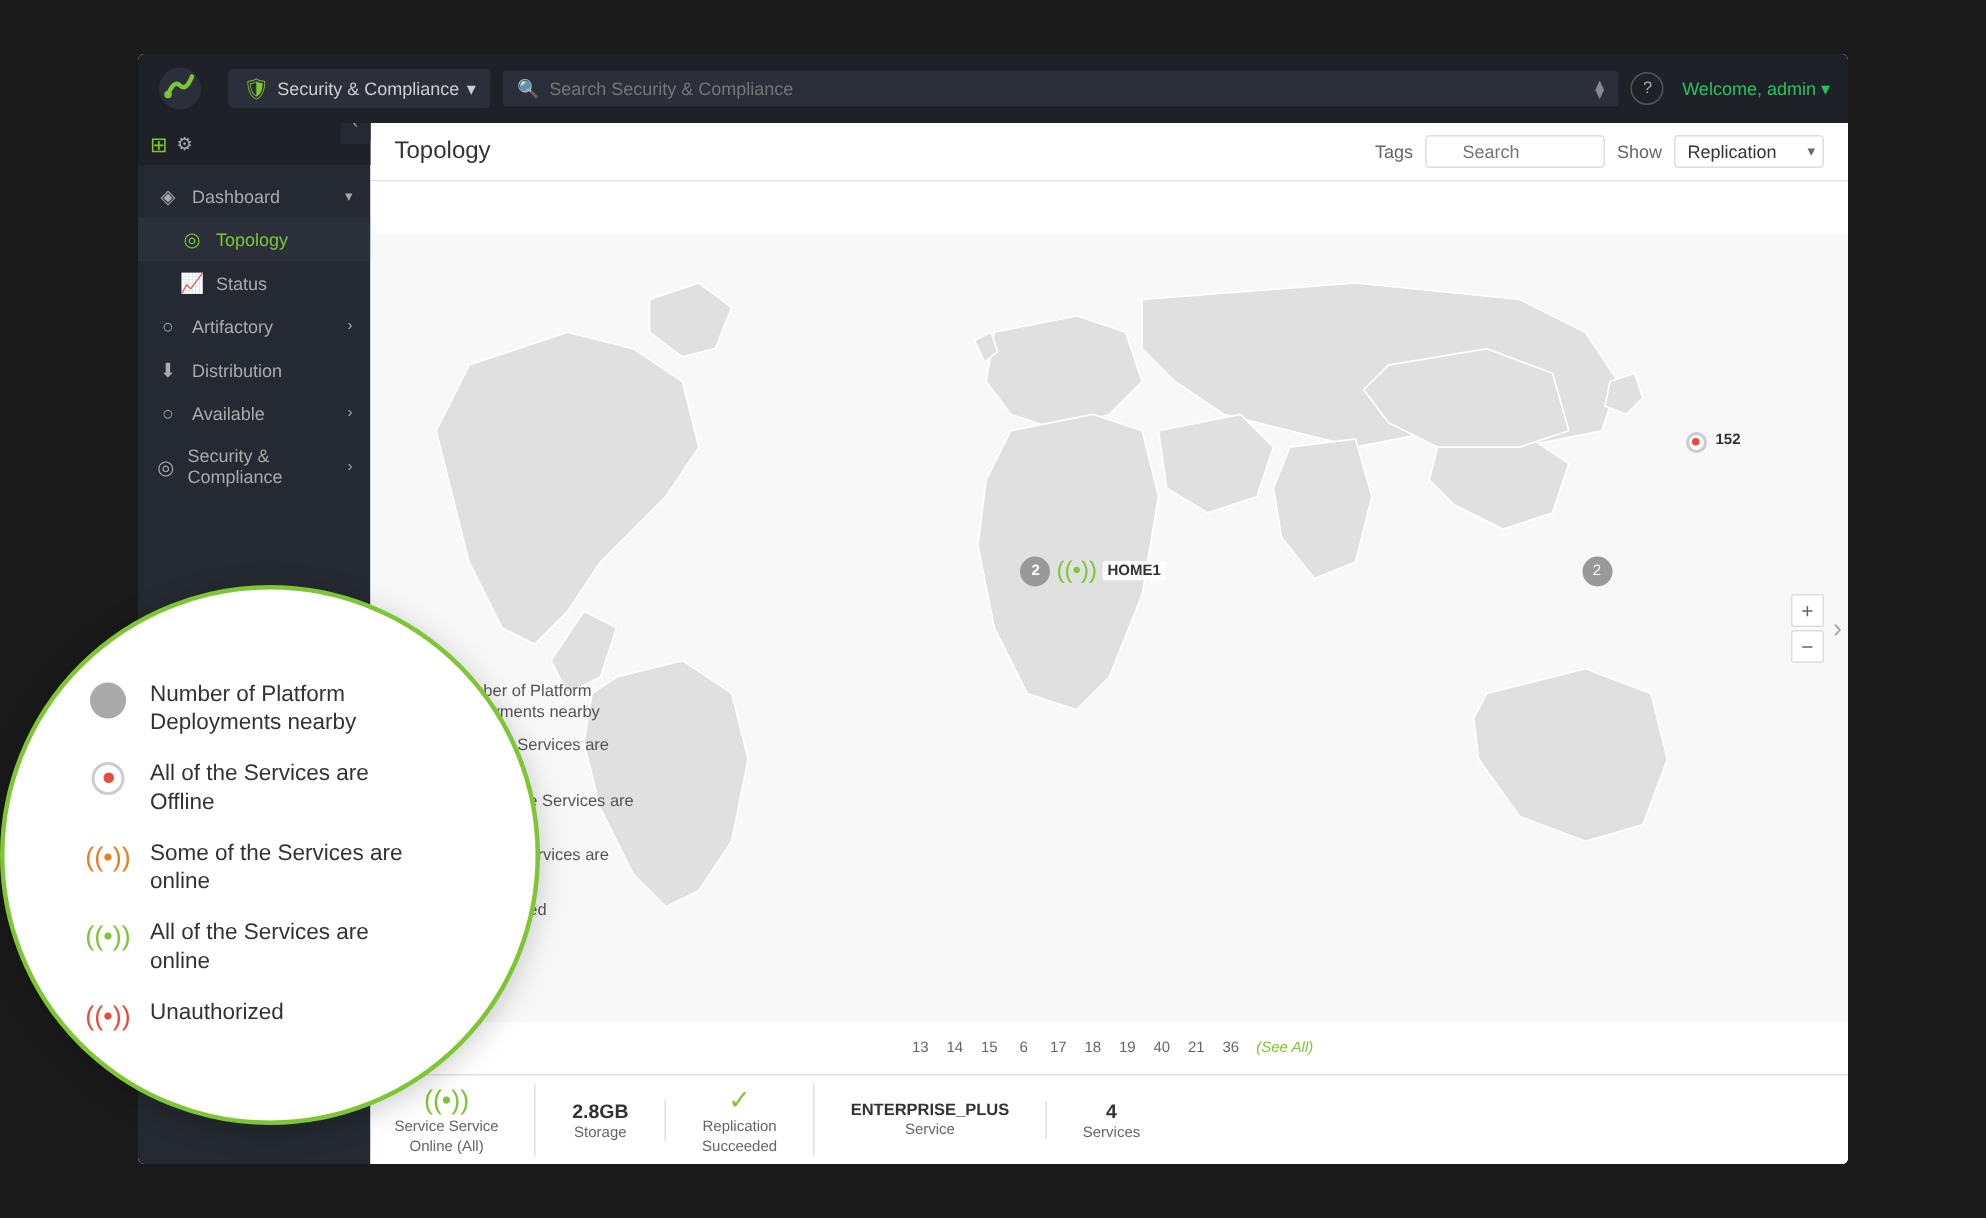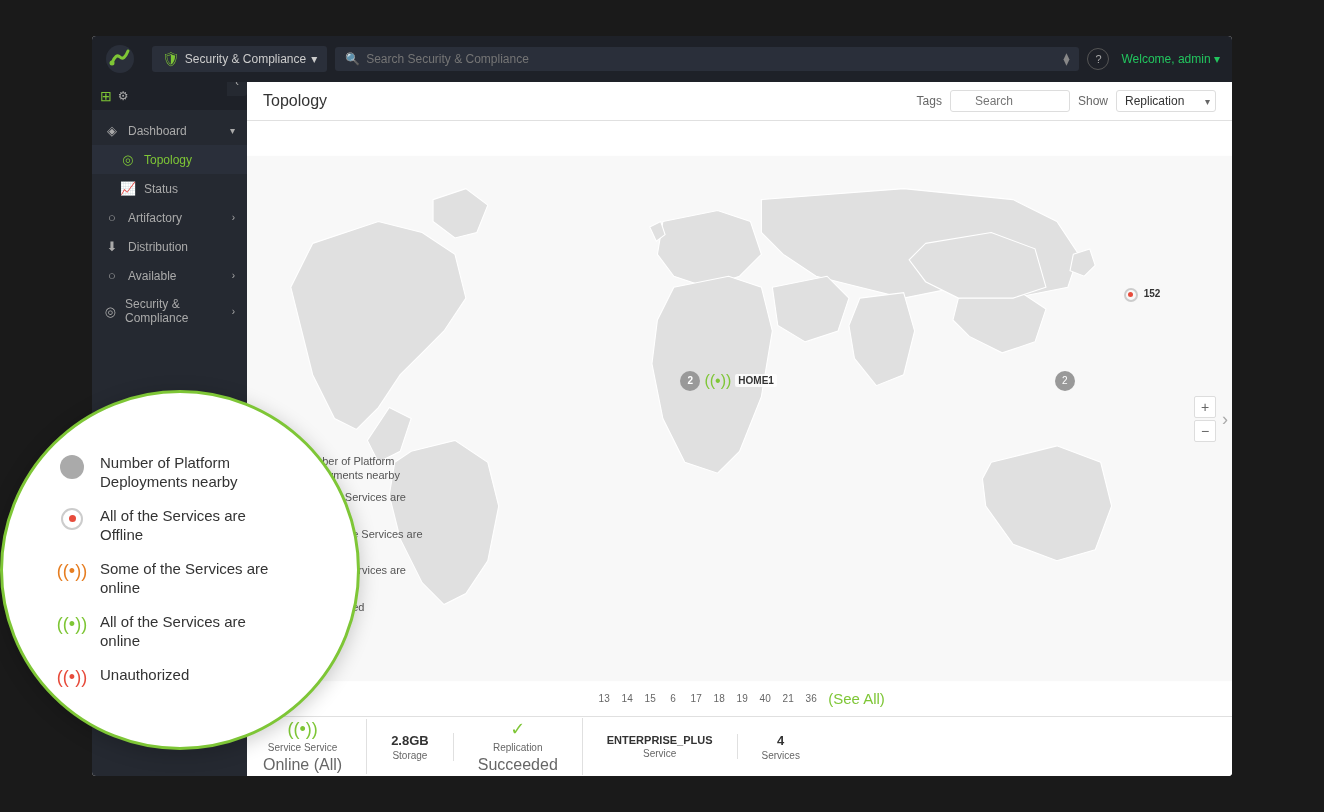--- a/index.html
+++ b/index.html
@@ -371,24 +371,25 @@
       height: 20px;
       display: flex;
       align-items: center;
       justify-content: center;
       font-size: 10px;
       color: #666;
       cursor: pointer;
       border-radius: 2px;
     }
     .page-see-all {
-      font-size: 15px;
+      font-size: 10px;
       color: #7ec636;
       cursor: pointer;
       margin-left: 4px;
+      font-style: italic;
     }
 
     
     .status-bar {
       height: 60px;
       background: #fff;
       border-top: 1px solid #e0e0e0;
       display: flex;
       align-items: center;
       padding: 0 16px;
@@ -401,21 +402,21 @@
       align-items: center;
       padding: 0 24px;
       border-right: 1px solid #e0e0e0;
       gap: 2px;
     }
     .status-item:first-child { padding-left: 0; }
     .status-item:last-child { border-right: none; }
     .status-icon { font-size: 18px; }
     .status-icon.green { color: #7ec636; }
     .status-label {
-      font-size: 16px;
+      font-size: 10px;
       color: #666;
       text-align: left;
       line-height: 1.2;
     }
     .status-value {
       font-size: 13px;
       font-weight: 600;
       color: #333;
     }
     .status-sublabel {

